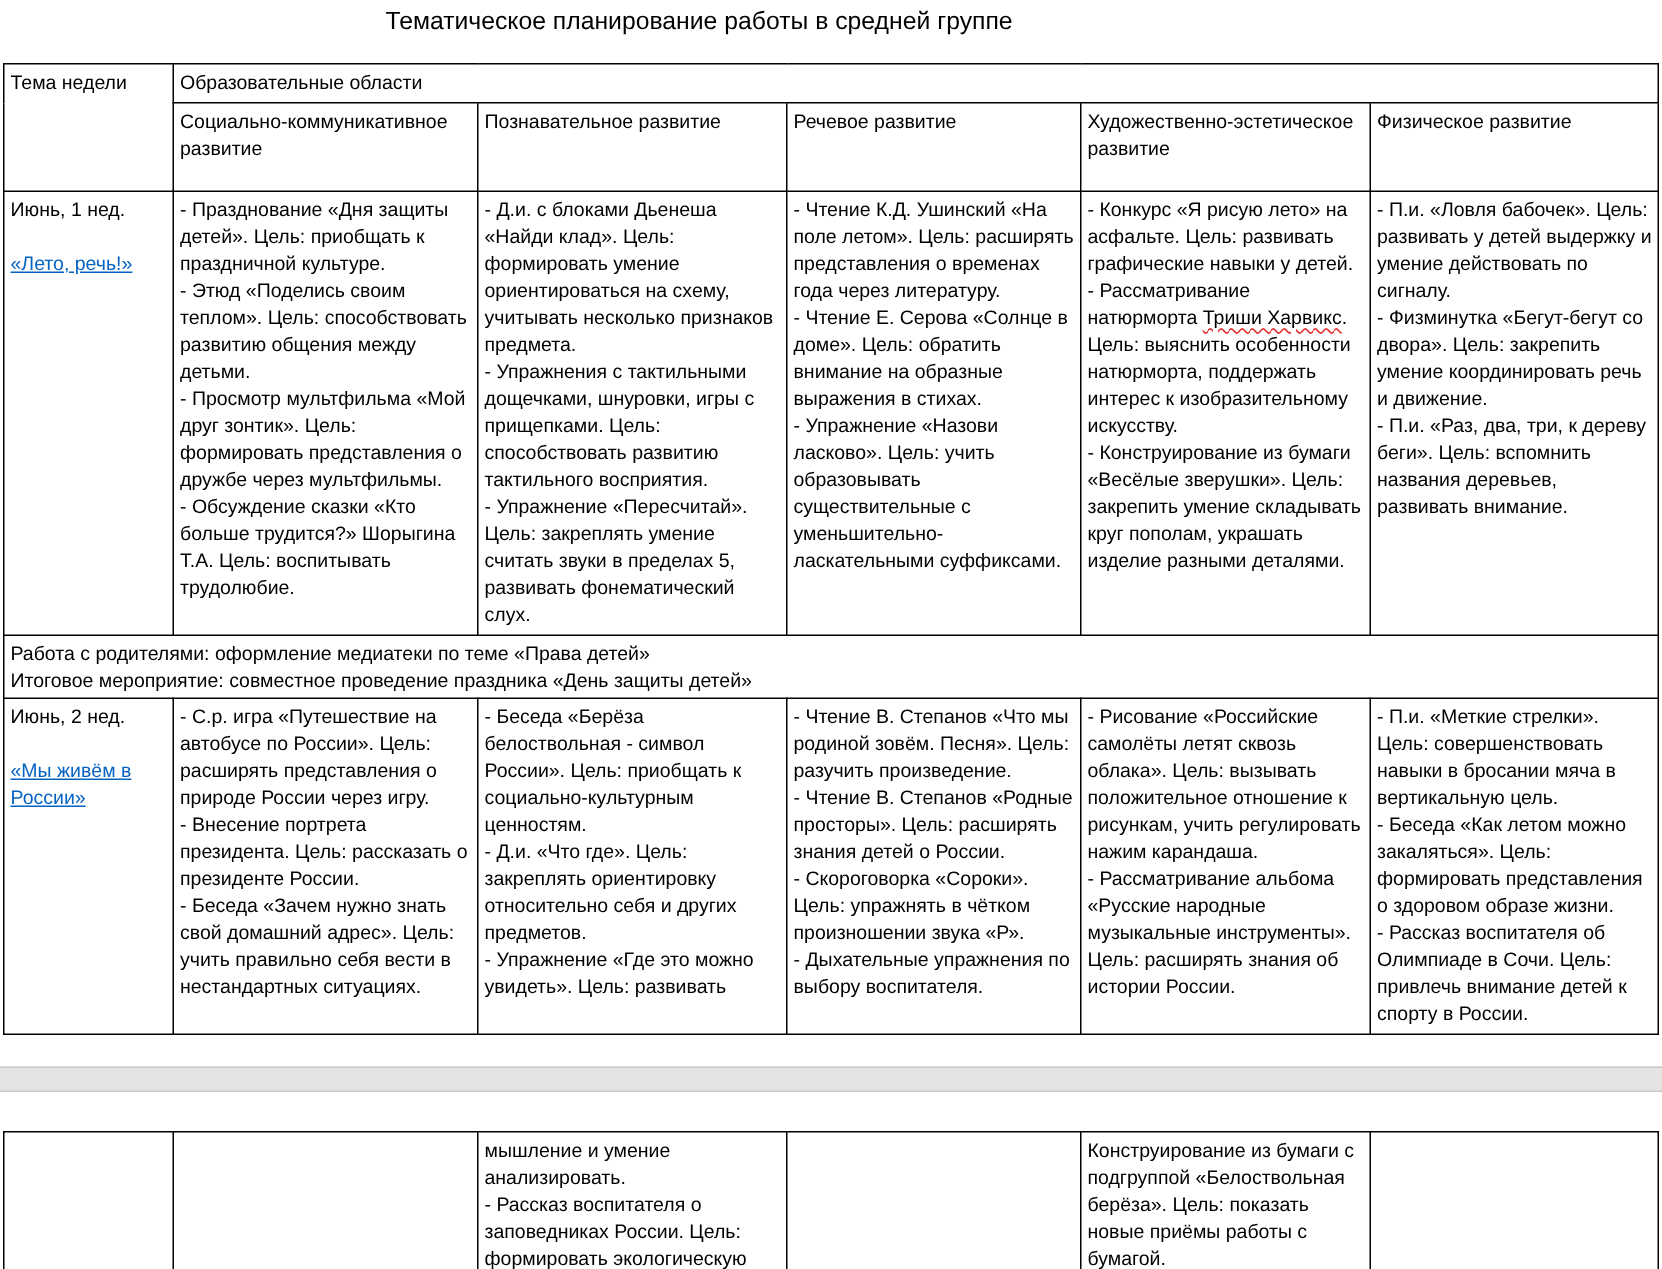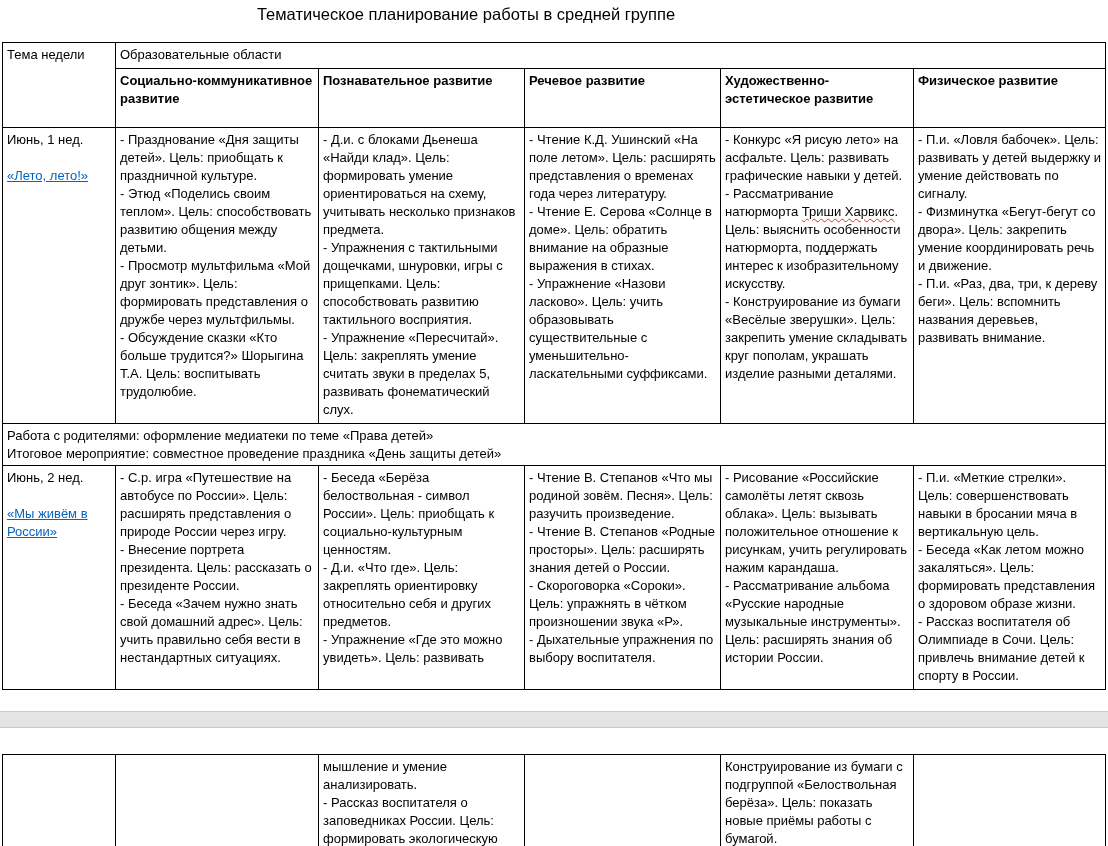--- a/index.html
+++ b/index.html
@@ -24,21 +24,21 @@
     .topic-link { color: #0563c1; text-decoration: underline; cursor: pointer; }
     .spell { text-decoration: underline wavy #e03030; text-decoration-thickness: 1px; text-underline-offset: 2px; }
     .item { white-space: normal; }
     #page1 { top: 42px; }
     #page2 { top: 754px; }
     .page-break {
       position: absolute; left: 0; top: 711px; width: 1108px; height: 15px;
       background: #e4e4e4; border-top: 1px solid #c8c8c8; border-bottom: 1px solid #c8c8c8;
     }
     .row-head td { height: 20px; }
-    .row-sub td { height: 53px; font-weight: bold; }
+    .row-sub td { height: 53px; }
     .row-w1 td { height: 290px; }
     .row-parents td { height: 36px; text-align: left; padding-top: 2px; }
     .row-w2 td { height: 218px; }
     .row-cont td { height: 100px; }
     .week-label { display: block; }
     .week-gap { display: block; height: 18px; }
   </style>
 </head>
 <body>
 
@@ -63,21 +63,21 @@
     <td class="center">Познавательное развитие</td>
     <td class="center">Речевое развитие</td>
     <td class="center">Художественно-эстетическое развитие</td>
     <td class="center">Физическое развитие</td>
   </tr>
 
   <tr class="row-w1">
     <td>
       <span class="week-label">Июнь, 1 нед.</span>
       <span class="week-gap"></span>
-      <span class="topic-link">«Лето, лето!»</span>
+      <span class="topic-link">«Лето, речь!»</span>
     </td>
     <td>
       <div class="item">- Празднование «Дня защиты детей». Цель: приобщать к праздничной культуре.</div>
       <div class="item">- Этюд «Поделись своим теплом». Цель: способствовать развитию общения между детьми.</div>
       <div class="item">- Просмотр мультфильма «Мой друг зонтик». Цель: формировать представления о дружбе через мультфильмы.</div>
       <div class="item">- Обсуждение сказки «Кто больше трудится?» Шорыгина Т.А. Цель: воспитывать трудолюбие.</div>
     </td>
     <td>
       <div class="item">- Д.и. с блоками Дьенеша «Найди клад». Цель: формировать умение ориентироваться на схему, учитывать несколько признаков предмета.</div>
       <div class="item">- Упражнения с тактильными дощечками, шнуровки, игры с прищепками. Цель: способствовать развитию тактильного восприятия.</div>

